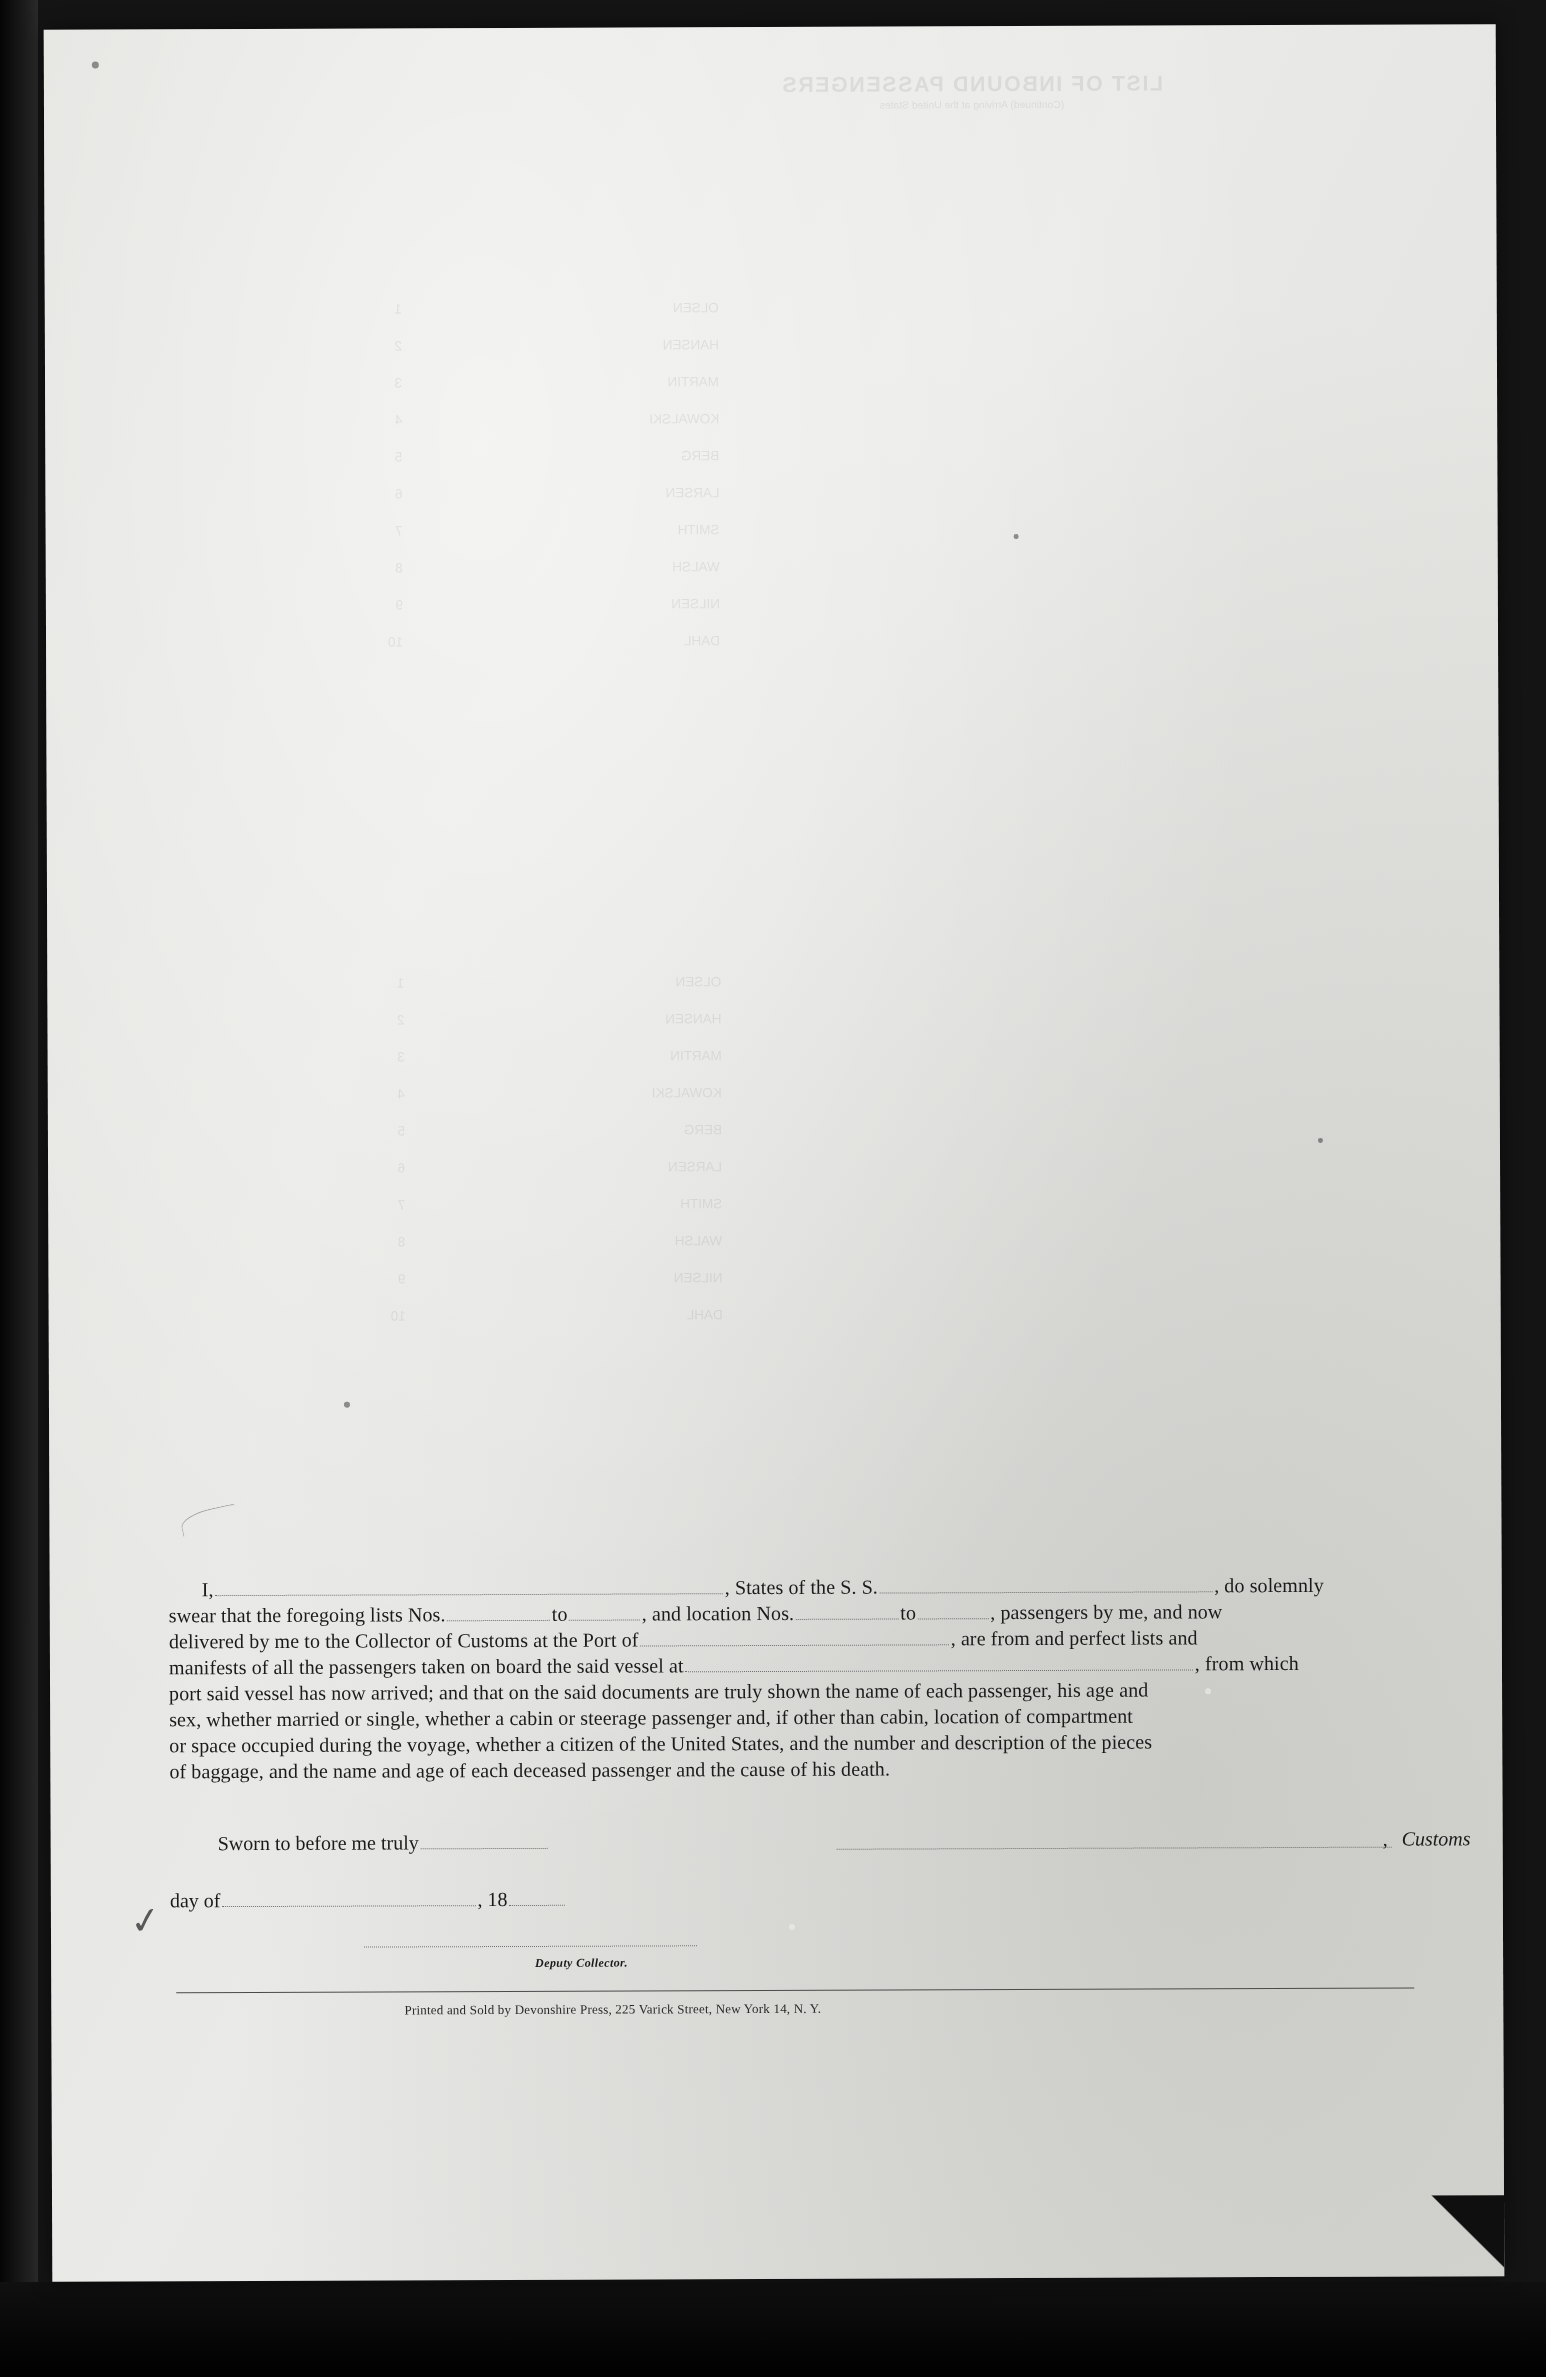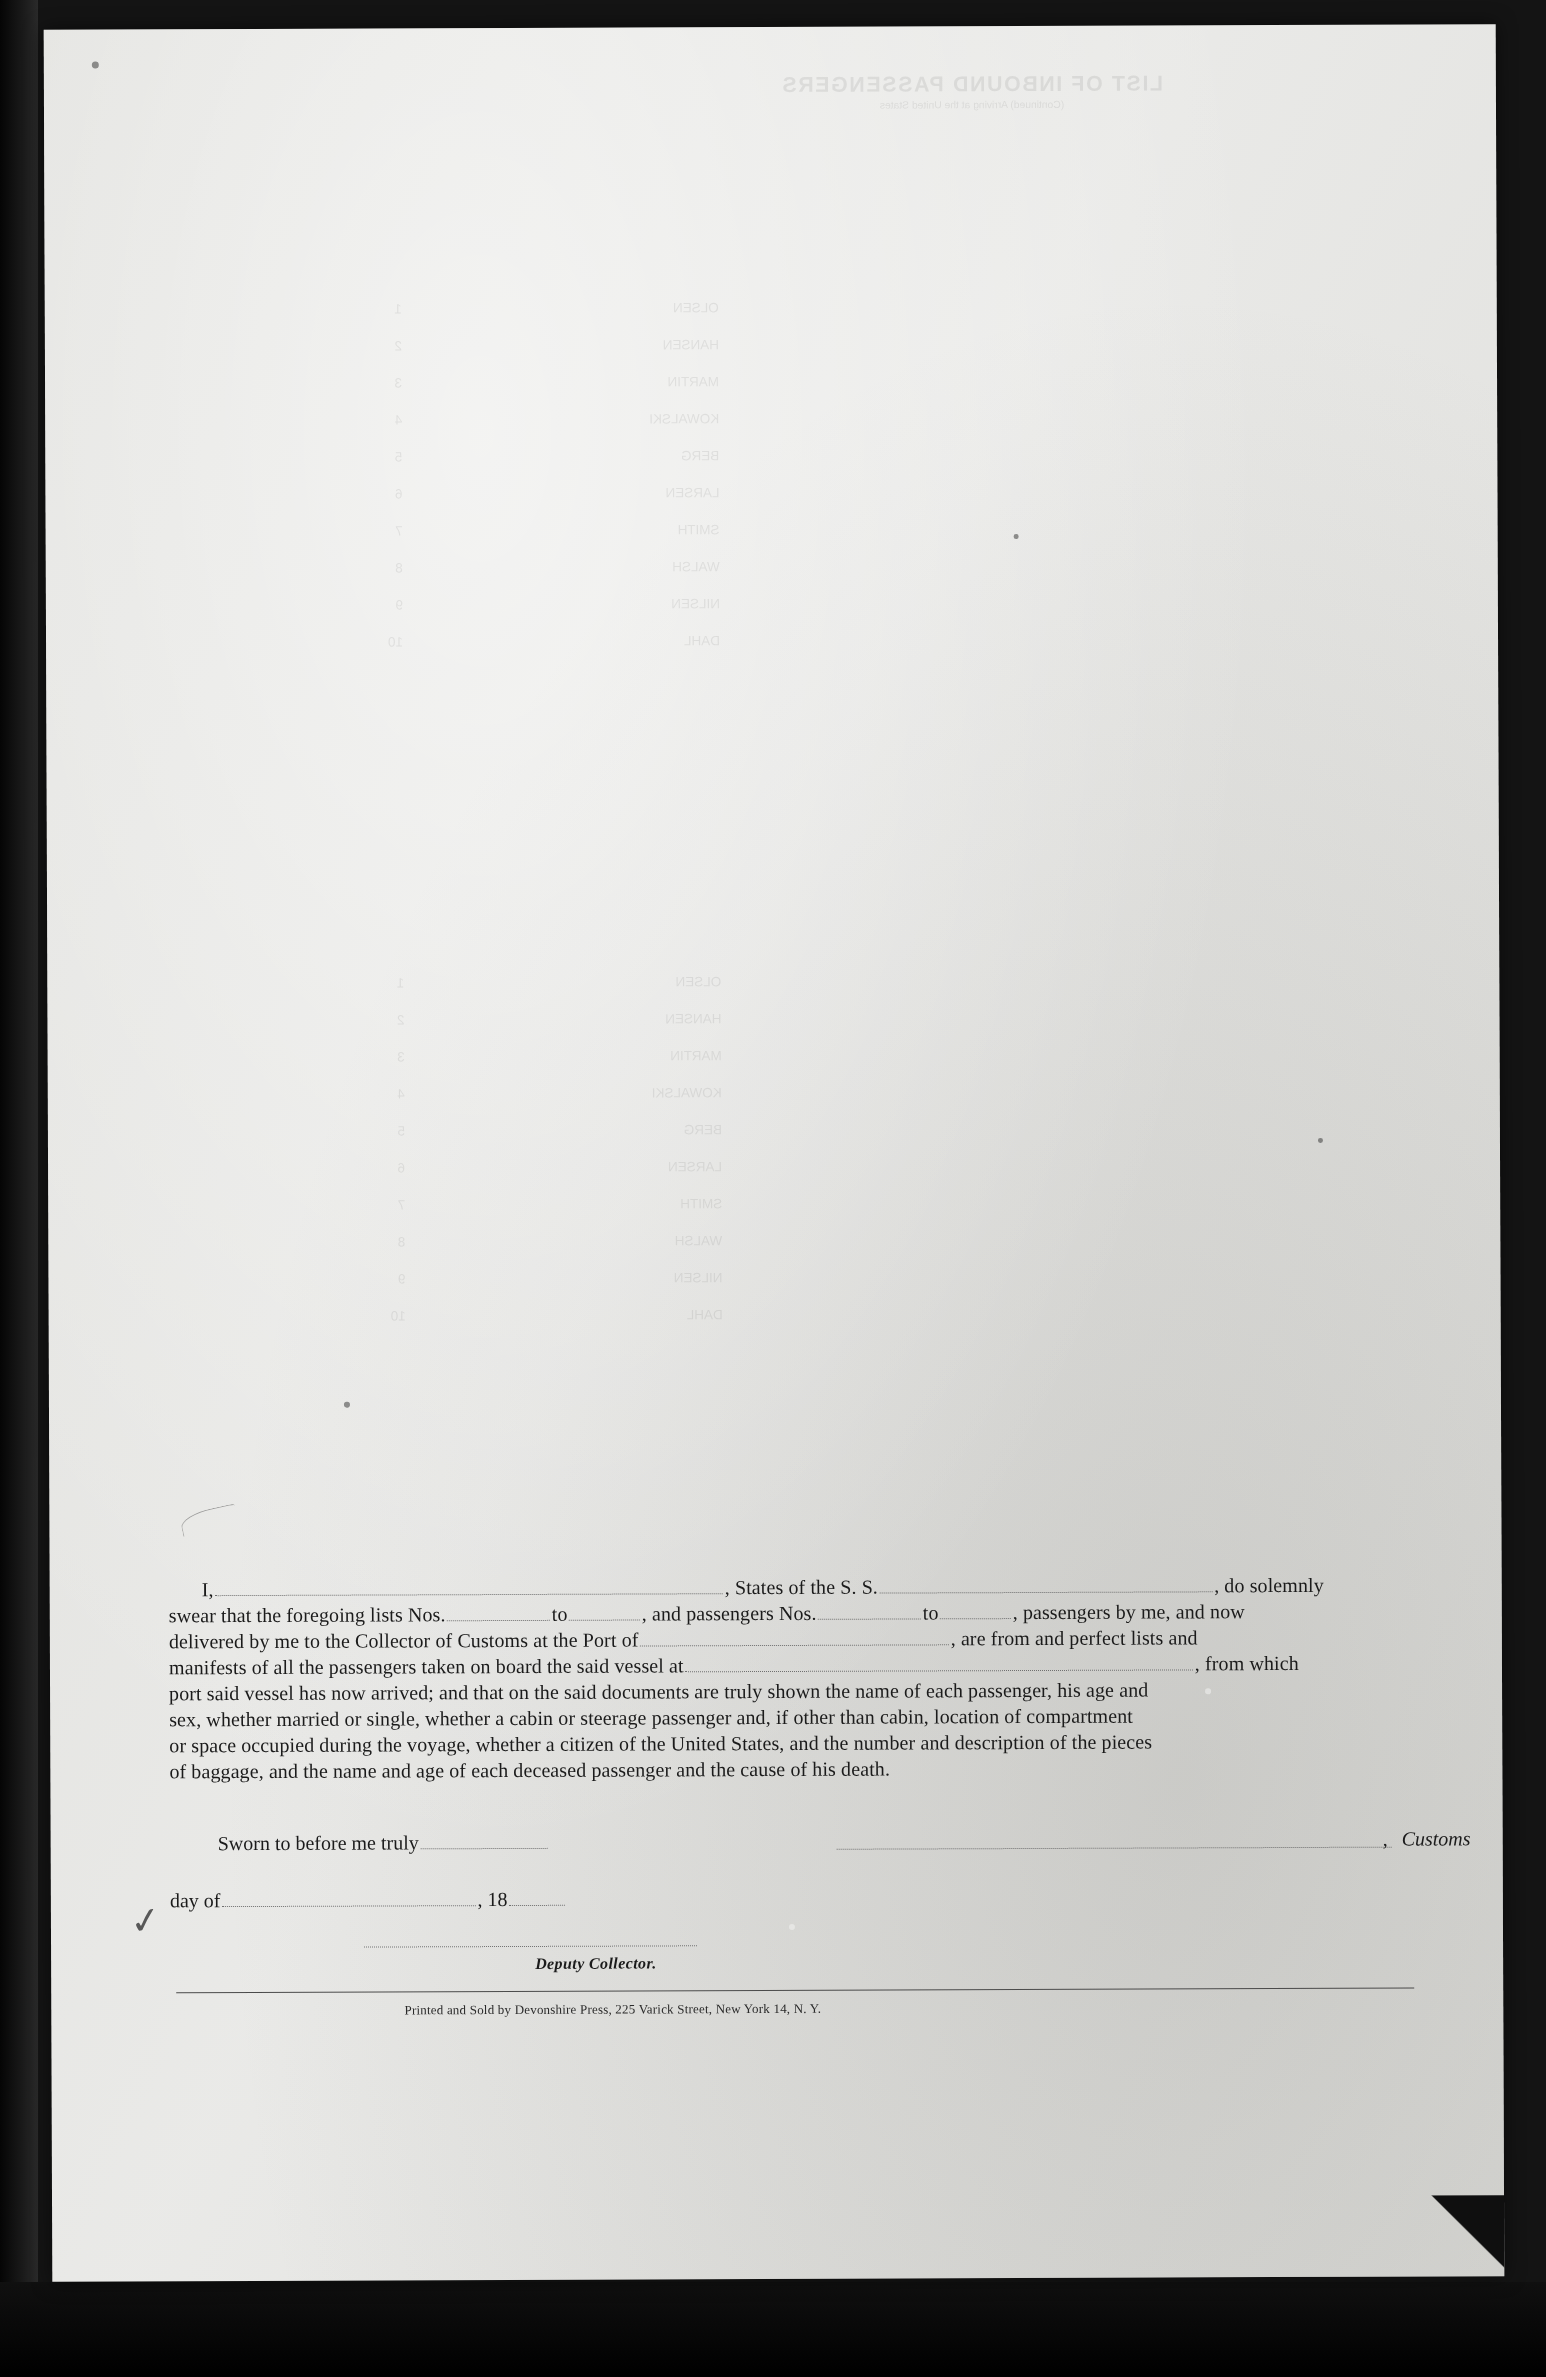--- a/index.html
+++ b/index.html
@@ -181,21 +181,21 @@
     left: 194px;
     top: 116px;
     width: 333px;
     border-bottom: 1.6px dotted #6f6f6f;
     height: 0.8px;
   }
   #deputy-label {
     position: absolute;
     left: 365px;
     top: 121px;
-    font-size: 16px;
+    font-size: 12px;
     font-style: italic;
     font-weight: bold;
     letter-spacing: 0.4px;
   }
 
   
   #footer-rule {
     position: absolute;
     left: 125px;
     top: 1963px;
@@ -320,21 +320,21 @@
 NILSEN
 DAHL</div>
   </div>
 
   <div id="affidavit">
     <p>
       <span class="ln">
         <span style="display:inline-block;width:33px;"></span><span>I,</span><span class="dots" style="width:508px;"></span><span>, States of the S. S.</span><span class="dots" style="width:333px;"></span><span>, do solemnly</span>
       </span>
       <span class="ln">
-        <span>swear that the foregoing lists Nos.</span><span class="dots w-s"></span><span>to</span><span class="dots w-xs"></span><span>, and passengers Nos.</span><span class="dots w-s"></span><span>to</span><span class="dots w-xs"></span><span>, passengers by me, and now</span>
+        <span>swear that the foregoing lists Nos.</span><span class="dots w-s"></span><span>to</span><span class="dots w-xs"></span><span>, and location Nos.</span><span class="dots w-s"></span><span>to</span><span class="dots w-xs"></span><span>, passengers by me, and now</span>
       </span>
       <span class="ln">
         <span>delivered by me to the Collector of Customs at the Port of</span><span class="dots" style="width:309px;"></span><span>, are from and perfect lists and</span>
       </span>
       <span class="ln">
         <span>manifests of all the passengers taken on board the said vessel at</span><span class="dots" style="width:508px;"></span><span>, from which</span>
       </span>
       <span class="ln">port said vessel has now arrived; and that on the said documents are truly shown the name of each passenger, his age and</span>
       <span class="ln">sex, whether married or single, whether a cabin or steerage passenger and, if other than cabin, location of compartment</span>
       <span class="ln">or space occupied during the voyage, whether a citizen of the United States, and the number and description of the pieces</span>

